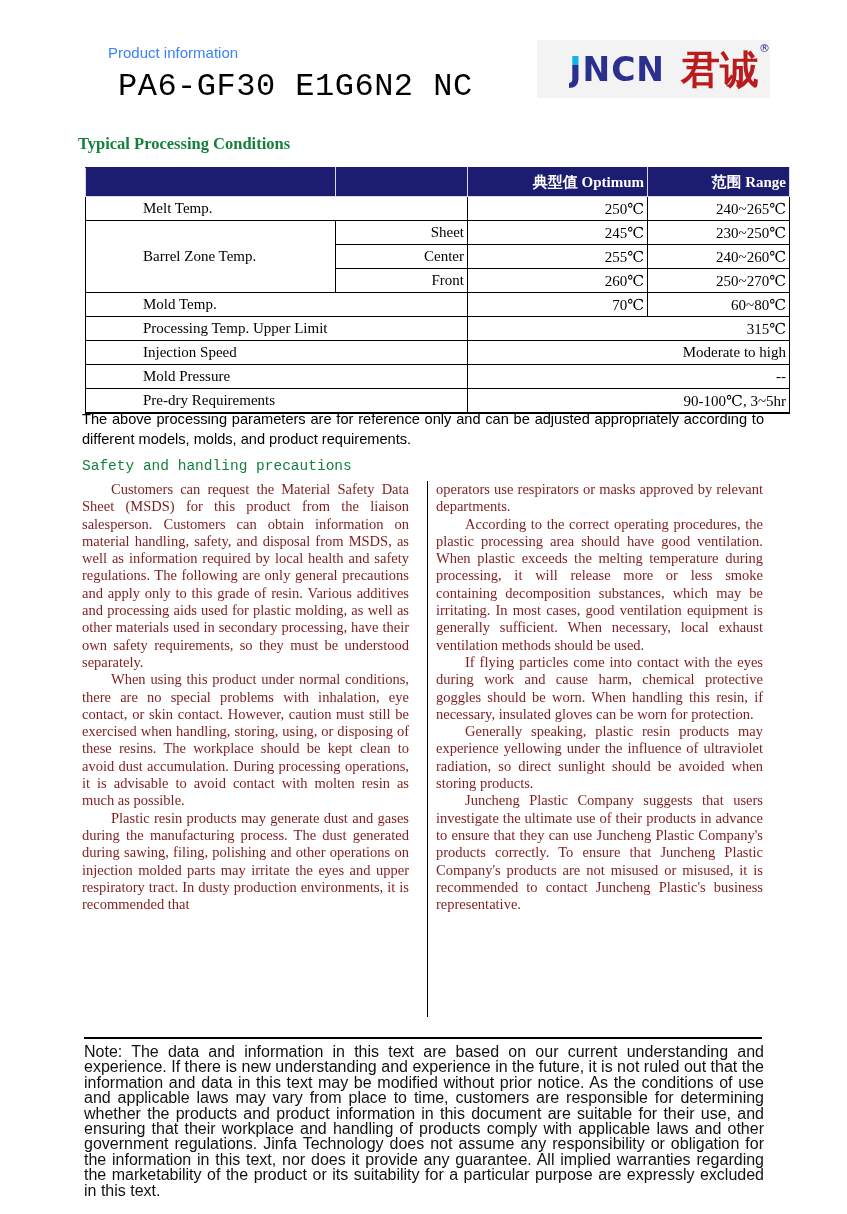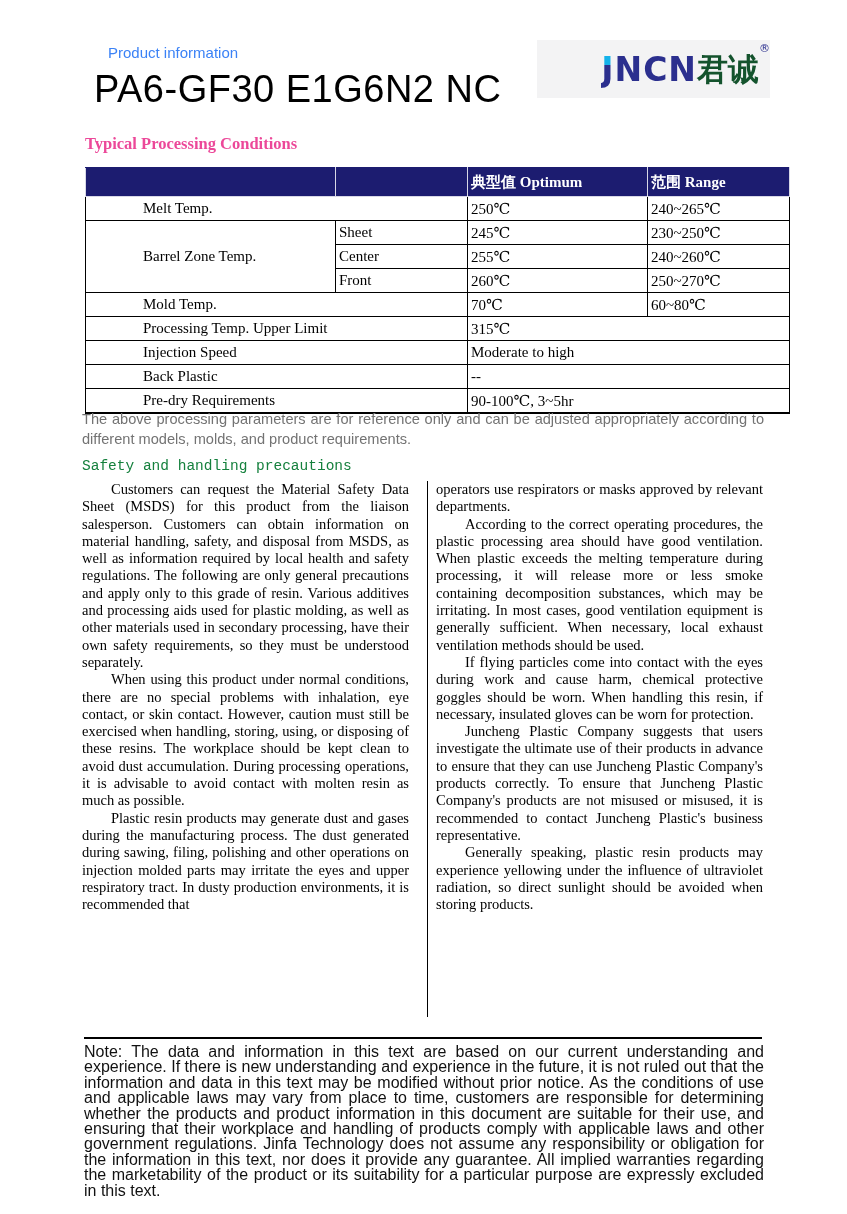--- a/index.html
+++ b/index.html
@@ -7,69 +7,69 @@
     position:relative;width:847px;height:1214px;margin:0 auto;
     background:#ffffff;color:#000;overflow:hidden;
     font-family:"Liberation Serif","DejaVu Serif",serif;
   }
   
   .eyebrow{
     position:absolute;left:108px;top:44px;font-size:15px;color:#3b82f6;
     font-family:"Liberation Sans","DejaVu Sans",sans-serif;
   }
   .doc-title{
-    position:absolute;left:94px;top:68px;font-size:38px;color:#000;
-    font-family:Liberation Sans, sans-serif;letter-spacing:.5px;
+    position:absolute;left:118px;top:68px;font-size:32px;color:#000;
+    font-family:Liberation Mono, monospace;letter-spacing:.5px;
   }
   .logo{
     position:absolute;left:537px;top:40px;width:233px;height:58px;
     background:#f3f3f4;display:flex;align-items:center;justify-content:flex-end;
     font-family:"DejaVu Sans","Liberation Sans",sans-serif;
   }
   .logo-word{font-weight:bold;font-size:33px;color:#2b2f8e;letter-spacing:1px;line-height:1;}
   .logo-j{color:#2b2f8e;}
   @supports ((-webkit-background-clip:text) or (background-clip:text)){
     .logo-j{
       background:linear-gradient(180deg,#14b2ea 0%,#14b2ea 38%,#2b2f8e 38%,#2b2f8e 100%);
       -webkit-background-clip:text;background-clip:text;color:transparent;
     }
   }
-  .logo-cjk{font-weight:bold;font-size:31px;color:#14532d;margin-left:0;line-height:1;}
+  .logo-cjk{font-weight:bold;font-size:39px;color:#b91c1c;margin-left:16px;line-height:1;}
   .logo-reg{font-size:11px;color:#2b2f8e;align-self:flex-start;margin-top:2px;}
   
   .section-title{
-    position:absolute;left:85px;top:134px;font-size:16.5px;font-weight:bold;color:#ec4899;
+    position:absolute;left:78px;top:134px;font-size:16.5px;font-weight:bold;color:#15803d;
   }
   
   .cond-table{
     position:absolute;left:85px;top:167px;width:676px;
     border-collapse:collapse;table-layout:fixed;
     font-size:15px;border-bottom:2px solid #000;
   }
-  .cond-table td{border:1px solid #000;height:23px;padding:0 3px;text-align:left;vertical-align:middle;}
+  .cond-table td{border:1px solid #000;height:23px;padding:0 3px;text-align:right;vertical-align:middle;}
   .cond-table .hdr td{
     background:#1c1c70;color:#fff;font-weight:bold;height:28px;
     border:1px solid #d8d8e6;border-top:1px solid #1c1c70;
   }
   .cond-table .lbl{text-align:left;padding-left:57px;}
   .c1{width:243px;}.c2{width:125px;}.c3{width:173px;}.c4{width:135px;}
   
   .table-footnote{
     position:absolute;left:82px;top:410px;width:682px;
     font-family:"Liberation Sans","DejaVu Sans",sans-serif;
-    font-size:14.6px;line-height:19.5px;text-align:justify;color:#737373;
+    font-size:14.6px;line-height:19.5px;text-align:justify;color:#000000;
   }
   
   .safety-title{
     position:absolute;left:82px;top:458px;font-size:14.5px;color:#15803d;
     font-family:"Liberation Mono","DejaVu Sans Mono",monospace;letter-spacing:0;
   }
   .col{
     position:absolute;top:481px;width:327px;
-    font-size:14.5px;line-height:17.3px;text-align:justify;color:#000000;
+    font-size:14.5px;line-height:17.3px;text-align:justify;color:#7f1d1d;
   }
   .col-left{left:82px;}
   .col-right{left:436px;}
   .col p{margin:0;text-indent:29px;}
   .col p.no-indent{text-indent:0;}
   .col-divider{
     position:absolute;left:427px;top:481px;width:1px;height:536px;background:#000;
   }
   
   .footer-rule{
@@ -133,21 +133,21 @@
     </tr>
     <tr>
       <td colspan="2" class="lbl">Processing Temp. Upper Limit</td>
       <td colspan="2">315℃</td>
     </tr>
     <tr>
       <td colspan="2" class="lbl">Injection Speed</td>
       <td colspan="2">Moderate to high</td>
     </tr>
     <tr>
-      <td colspan="2" class="lbl">Back Plastic</td>
+      <td colspan="2" class="lbl">Mold Pressure</td>
       <td colspan="2">--</td>
     </tr>
     <tr>
       <td colspan="2" class="lbl">Pre-dry Requirements</td>
       <td colspan="2">90-100℃, 3~5hr</td>
     </tr>
   </tbody>
     </table>
 
   <div class="table-footnote">The above processing parameters are for reference only and can be adjusted appropriately according to different models, molds, and product requirements.</div>
@@ -159,20 +159,20 @@
     <p>When using this product under normal conditions, there are no special problems with inhalation, eye contact, or skin contact. However, caution must still be exercised when handling, storing, using, or disposing of these resins. The workplace should be kept clean to avoid dust accumulation. During processing operations, it is advisable to avoid contact with molten resin as much as possible.</p>
     <p>Plastic resin products may generate dust and gases during the manufacturing process. The dust generated during sawing, filing, polishing and other operations on injection molded parts may irritate the eyes and upper respiratory tract. In dusty production environments, it is recommended that</p>
   </div>
 
   <div class="col-divider"></div>
 
   <div class="col col-right">
     <p class="no-indent">operators use respirators or masks approved by relevant departments.</p>
     <p>According to the correct operating procedures, the plastic processing area should have good ventilation. When plastic exceeds the melting temperature during processing, it will release more or less smoke containing decomposition substances, which may be irritating. In most cases, good ventilation equipment is generally sufficient. When necessary, local exhaust ventilation methods should be used.</p>
     <p>If flying particles come into contact with the eyes during work and cause harm, chemical protective goggles should be worn. When handling this resin, if necessary, insulated gloves can be worn for protection.</p>
+    <p>Generally speaking, plastic resin products may experience yellowing under the influence of ultraviolet radiation, so direct sunlight should be avoided when storing products.</p>
     <p>Juncheng Plastic Company suggests that users investigate the ultimate use of their products in advance to ensure that they can use Juncheng Plastic Company's products correctly. To ensure that Juncheng Plastic Company's products are not misused or misused, it is recommended to contact Juncheng Plastic's business representative.</p>
-    <p>Generally speaking, plastic resin products may experience yellowing under the influence of ultraviolet radiation, so direct sunlight should be avoided when storing products.</p>
   </div>
 
   <div class="footer-rule"></div>
   <div class="footer-note">Note: The data and information in this text are based on our current understanding and experience. If there is new understanding and experience in the future, it is not ruled out that the information and data in this text may be modified without prior notice. As the conditions of use and applicable laws may vary from place to time, customers are responsible for determining whether the products and product information in this document are suitable for their use, and ensuring that their workplace and handling of products comply with applicable laws and other government regulations. Jinfa Technology does not assume any responsibility or obligation for the information in this text, nor does it provide any guarantee. All implied warranties regarding the marketability of the product or its suitability for a particular purpose are expressly excluded in this text.</div>
 
 </div>
 
 </body></html>

